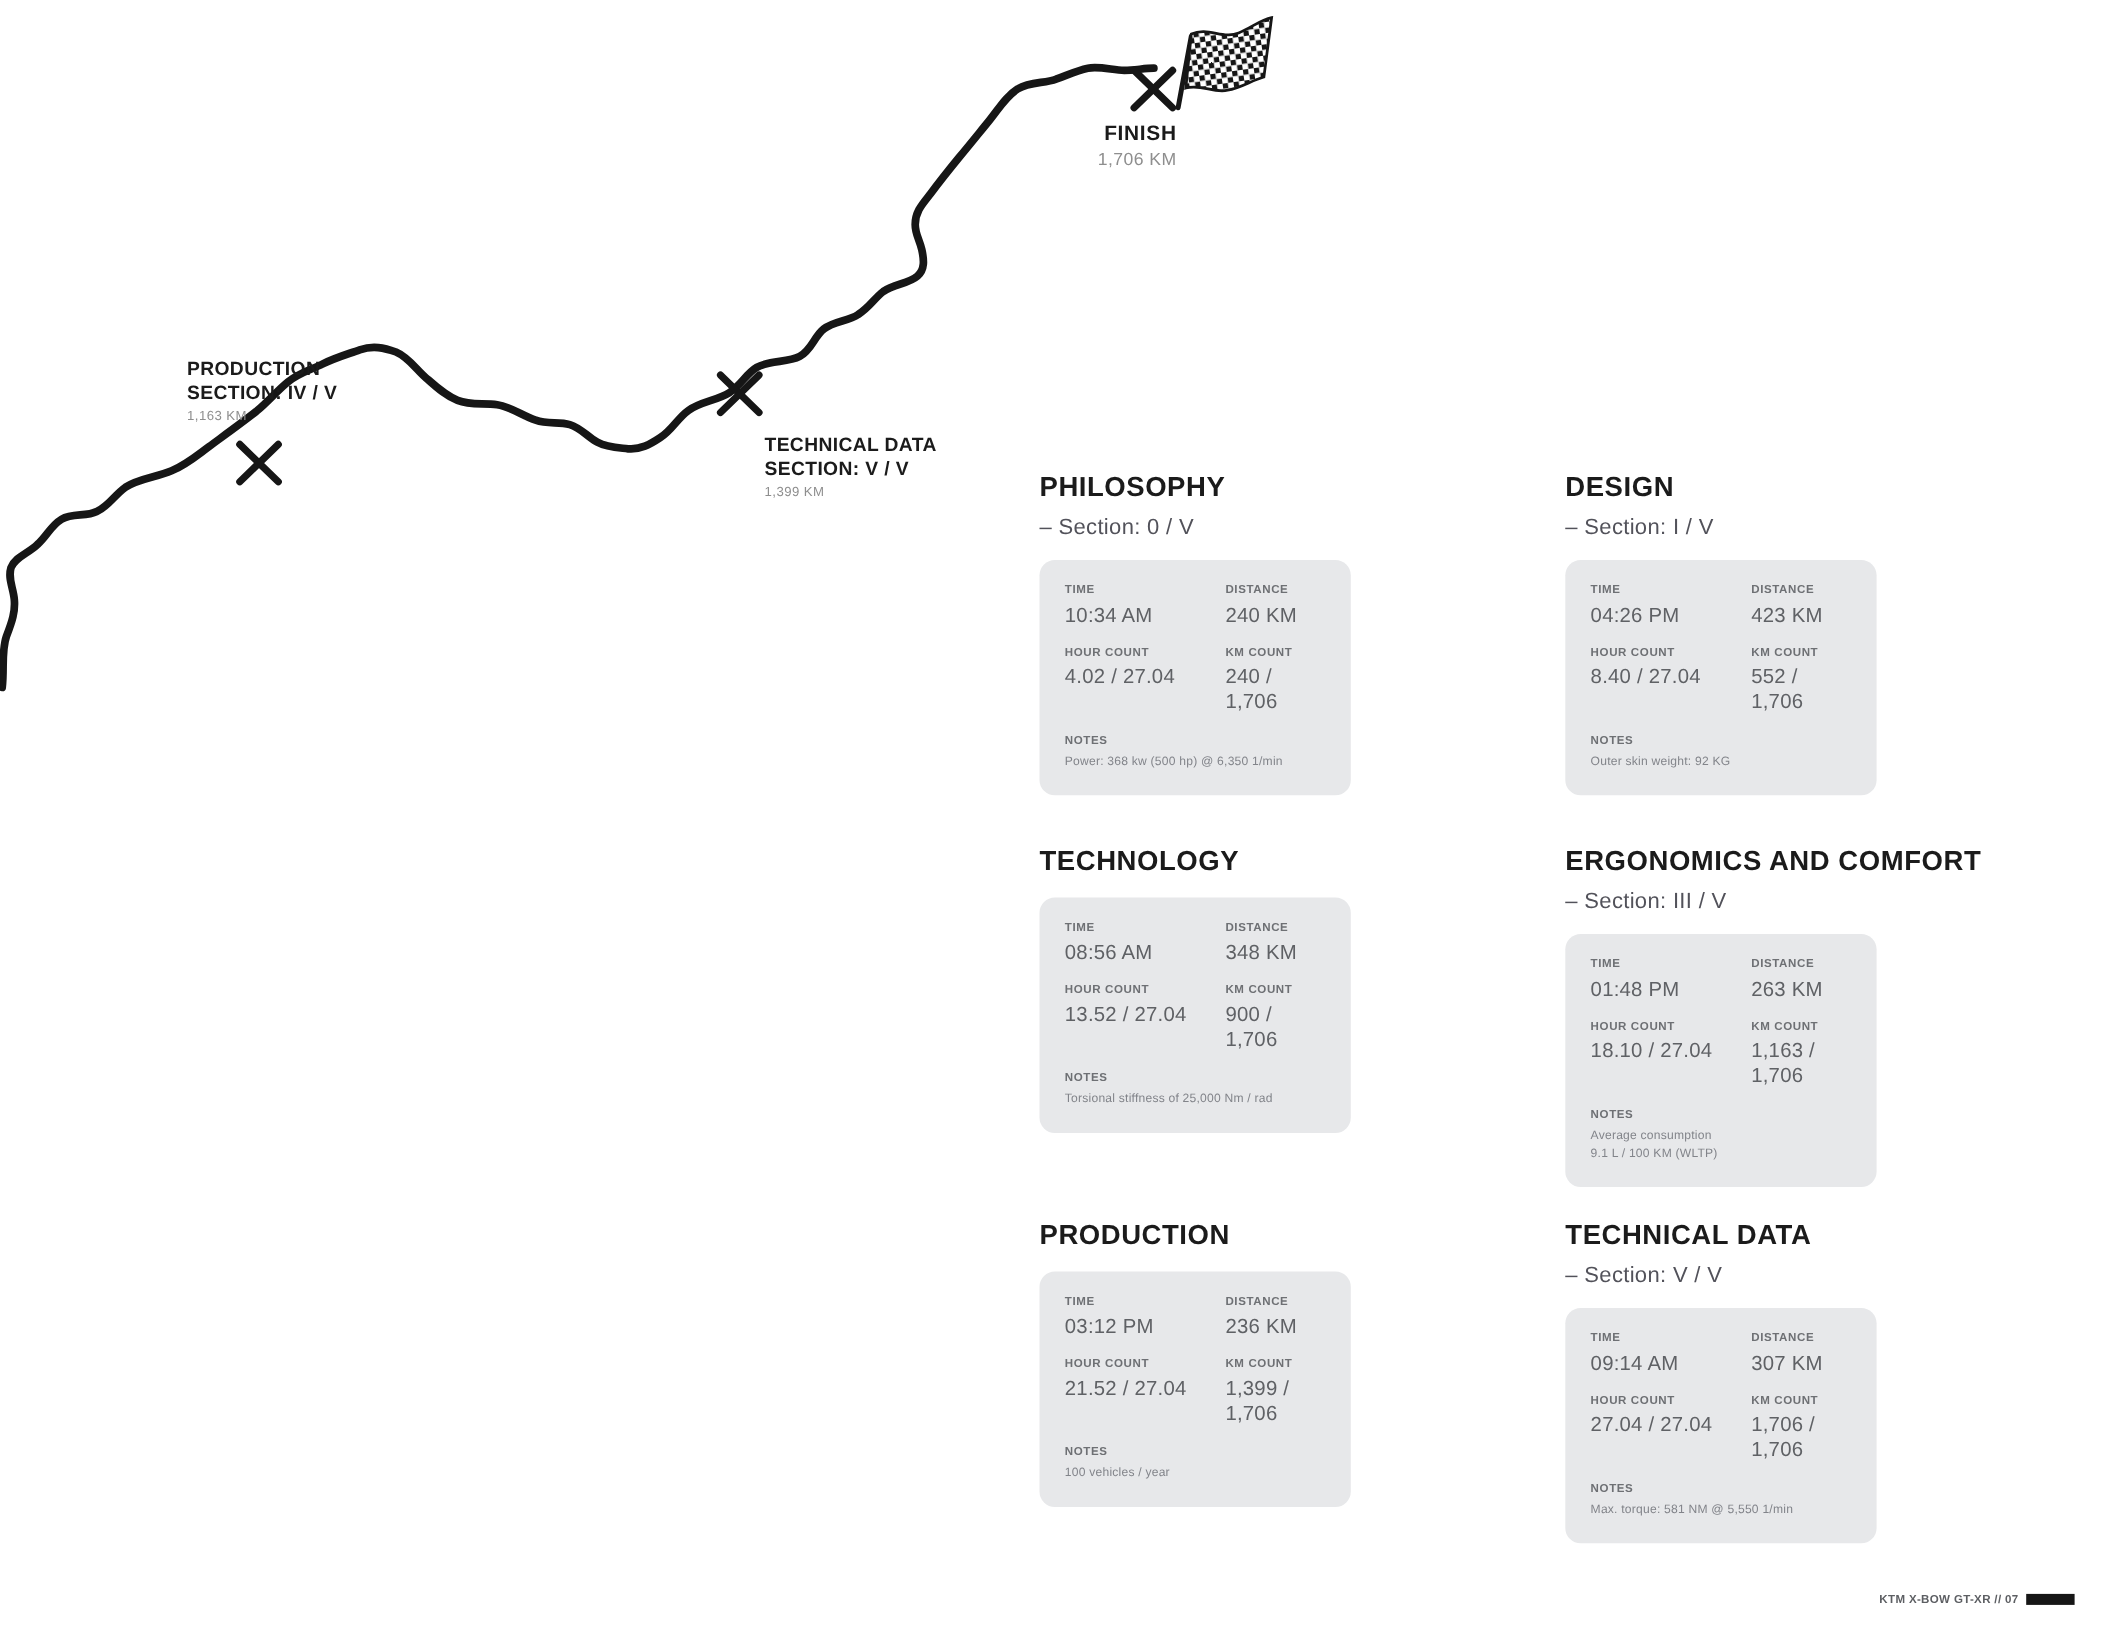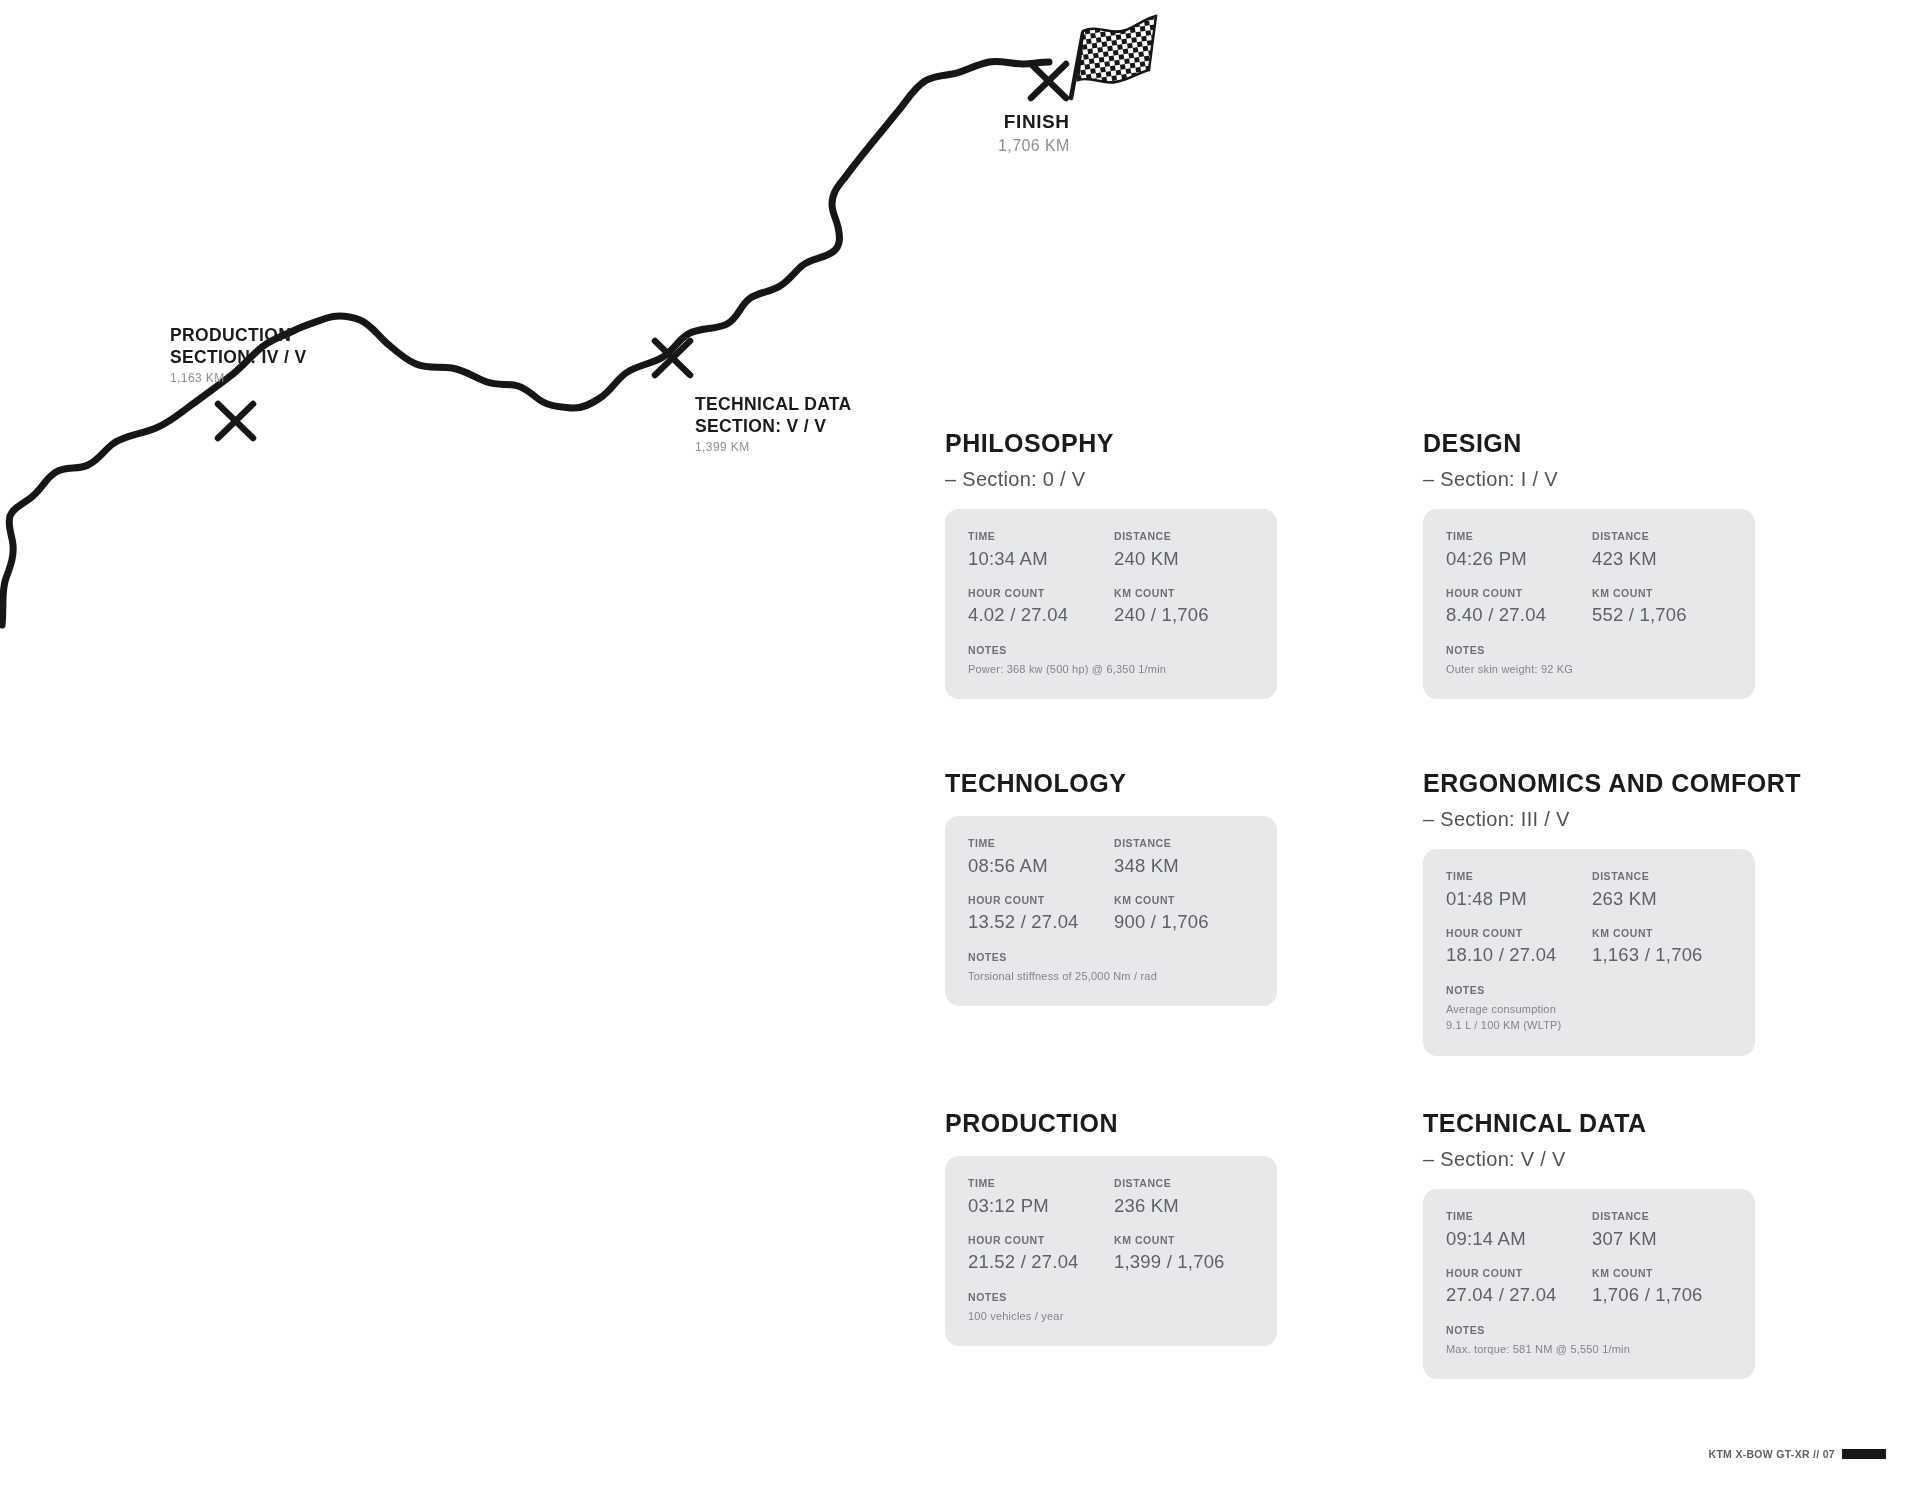--- a/index.html
+++ b/index.html
@@ -79,21 +79,21 @@
     font-weight: normal;
     letter-spacing: 0.3px;
     color: #52525a;
     margin-top: 9px;
     line-height: 1.2;
     white-space: nowrap;
   }
 
   .card {
     margin-top: 18px;
-    width: 332px;
+    width: 283px;
     background: #e7e8ea;
     border-radius: 14px;
     padding: 22px 24px 22px 23px;
   }
   .card-grid {
     display: grid;
     grid-template-columns: 146px 1fr;
     row-gap: 18px;
   }
   .field-label {

